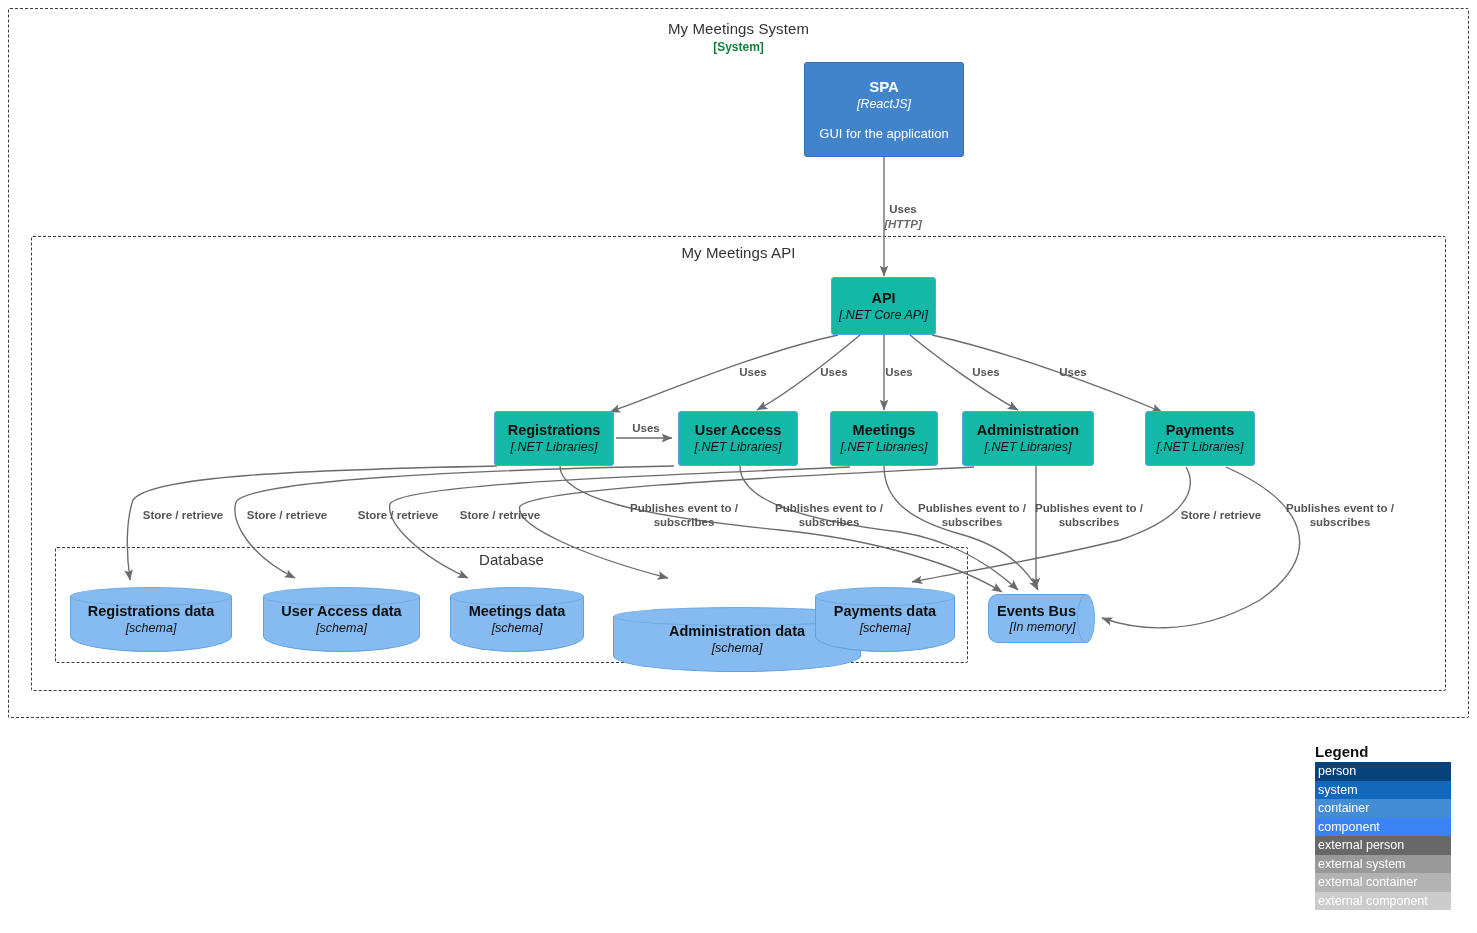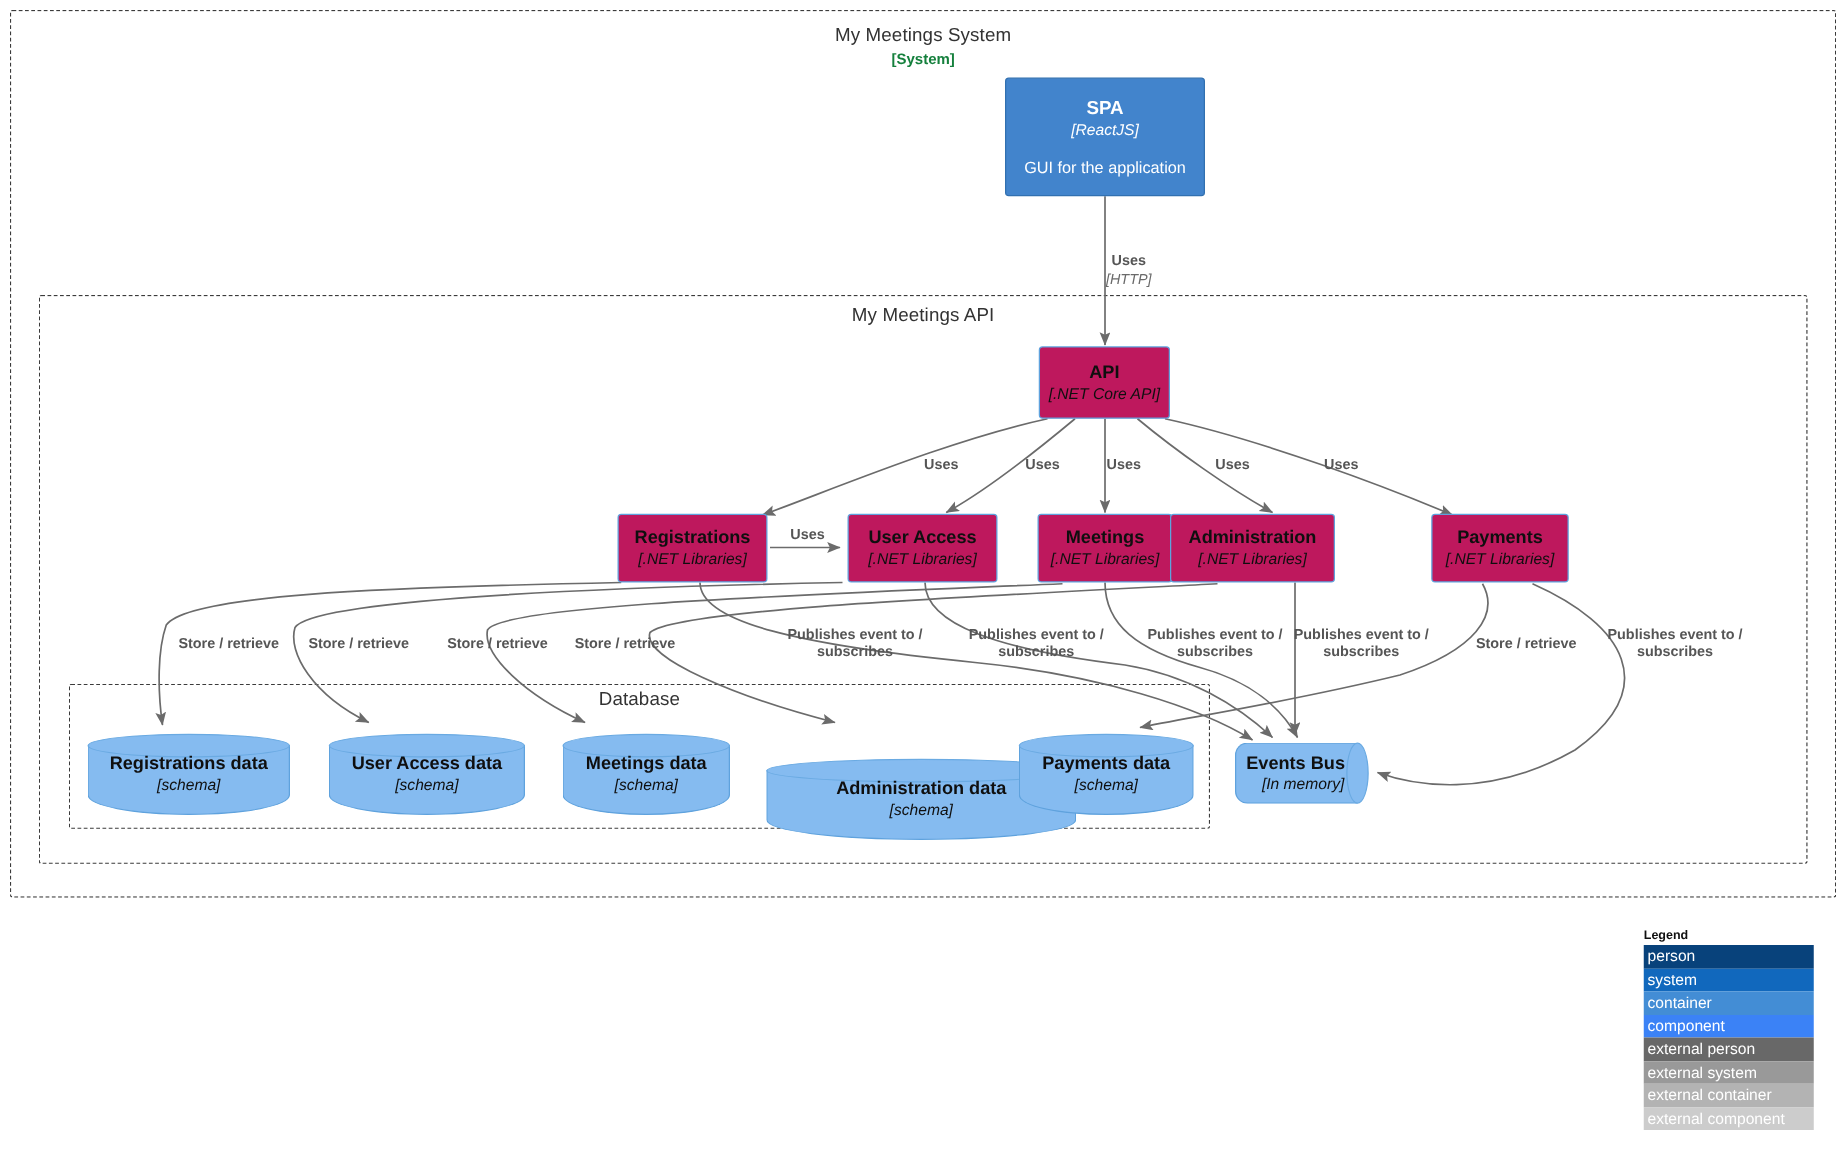--- a/index.html
+++ b/index.html
@@ -28,21 +28,21 @@
         text-align:center;line-height:1.18;}
   .node .n-name{font-weight:bold;}
   .node .n-tech{font-style:italic;}
   .node .n-desc{}
 
   .sys-node{background:#4284cc;border:1px solid #3170b0;color:#ffffff;}
   .sys-node .n-name{font-size:15px;}
   .sys-node .n-tech{font-size:12.5px;margin-top:1px;}
   .sys-node .n-desc{font-size:13px;margin-top:14px;}
 
-  .cont-node{background:#be185d;border:1px solid #5fa2dd;color:#0f0f0f;}
+  .cont-node{background:#14b8a6;border:1px solid #5fa2dd;color:#0f0f0f;}
   .cont-node .n-name{font-size:14.5px;}
   .cont-node .n-tech{font-size:12.5px;margin-top:1px;}
 
   
   .cyl{position:absolute;}
   .cyl .body{position:absolute;left:0;right:0;top:9px;bottom:0;background:#85bbf0;
              border-left:1px solid #5fa2dd;border-right:1px solid #5fa2dd;border-bottom:1px solid #5fa2dd;
              border-radius:0 0 50% 50%/0 0 16px 16px;}
   .cyl .top{position:absolute;left:0;right:0;top:0;height:19px;background:#85bbf0;
             border:1px solid #6aaae2;border-radius:50%/50%;box-sizing:border-box;}
@@ -59,25 +59,25 @@
   .qcyl .cap{position:absolute;top:0;bottom:0;right:0;width:18px;background:#85bbf0;
              border:1px solid #6aaae2;border-radius:50%/50%;box-sizing:border-box;}
   .qcyl .lbl{position:absolute;left:0;right:10px;top:50%;transform:translateY(-50%);
              text-align:center;color:#0f0f0f;line-height:1.2;}
   .qcyl .lbl .n-name{display:block;font-weight:bold;font-size:14.5px;}
   .qcyl .lbl .n-tech{display:block;font-style:italic;font-size:12.5px;margin-top:0px;margin-left:12px;}
 
   
   .elabel{position:absolute;text-align:center;color:#555555;line-height:1.25;
           font-size:11.5px;font-weight:bold;white-space:pre-line;transform:translateX(-50%);}
-  .elabel .tech{display:block;font-weight:normal;font-style:italic;color:#6a6a6a;font-size:11.5px;}
+  .elabel .tech{display:block;font-weight:bold;font-style:italic;color:#6a6a6a;font-size:11.5px;}
 
   
   #legend{position:absolute;left:1315px;top:743px;width:136px;}
-  #legend .lg-title{font-size:10px;font-weight:bold;color:#101010;margin-bottom:2px;}
+  #legend .lg-title{font-size:15px;font-weight:bold;color:#101010;margin-bottom:2px;}
   #legend .lg-row{height:18.5px;line-height:18.5px;font-size:12.5px;padding-left:3px;
                   color:#ffffff;box-sizing:border-box;}
 </style>
 </head>
 <body>
 
 <div id="canvas">
 
   <div class="boundary" style="left:8px;top:8px;width:1461px;height:710px;">
     <div class="boundary-title" style="top:11px;">My Meetings System</div>
@@ -143,21 +143,21 @@
   <div class="node cont-node" style="left:678px;top:411px;width:120px;height:55px;">
     <span class="n-name">User Access</span>
     <span class="n-tech">[.NET Libraries]</span>
   </div>
 
   <div class="node cont-node" style="left:830px;top:411px;width:108px;height:55px;">
     <span class="n-name">Meetings</span>
     <span class="n-tech">[.NET Libraries]</span>
   </div>
 
-  <div class="node cont-node" style="left:936px;top:411px;width:132px;height:55px;">
+  <div class="node cont-node" style="left:962px;top:411px;width:132px;height:55px;">
     <span class="n-name">Administration</span>
     <span class="n-tech">[.NET Libraries]</span>
   </div>
 
   <div class="node cont-node" style="left:1145px;top:411px;width:110px;height:55px;">
     <span class="n-name">Payments</span>
     <span class="n-tech">[.NET Libraries]</span>
   </div>
 
   <div class="cyl" style="left:70px;top:587px;width:162px;height:65px;">

